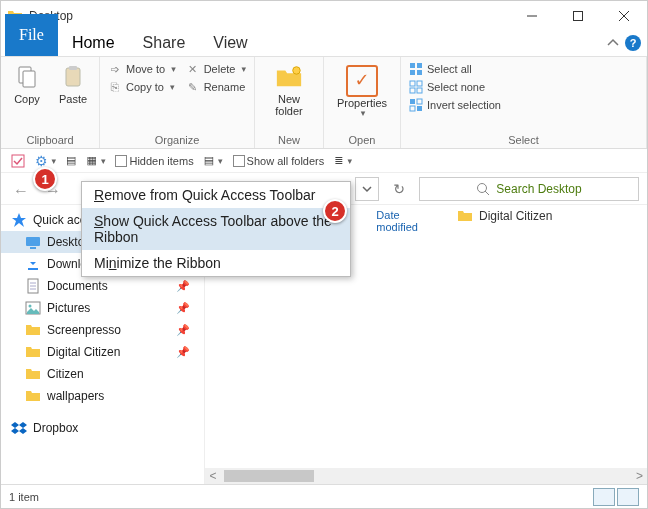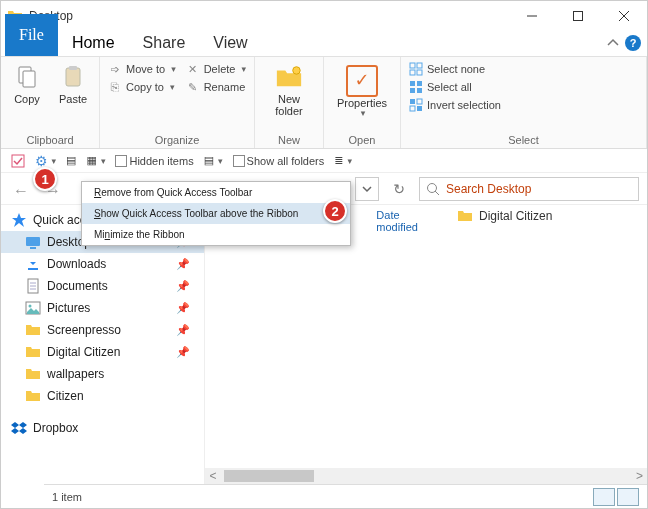--- a/index.html
+++ b/index.html
@@ -26,43 +26,43 @@
   .mini-item .mi-ico { width:14px; height:14px; display:inline-flex; align-items:center; justify-content:center; color:#888; }
   .drop-caret { font-size:9px; color:#666; margin-left:2px; }
   .rgroup.open .check-ico { width:32px; height:32px; border:2px solid #e27031; border-radius:3px; display:flex; align-items:center; justify-content:center; color:#e27031; font-size:18px; margin-top:2px;}
   .qat { height:24px; display:flex; align-items:center; gap:6px; padding:0 8px; border-bottom:1px solid #eee; font-size:11px; color:#444; }
   .qat .q-item { display:flex; align-items:center; gap:2px; padding:2px; }
   .qat .chkbox { width:12px; height:12px; border:1px solid #888; }
   .navbar { height:32px; display:flex; align-items:center; padding:0 8px; gap:8px; border-bottom:1px solid #eee; }
   .nav-arrow { color:#9a9a9a; font-size:16px; padding:0 4px; }
   .refresh { color:#777; padding:0 6px; font-size:14px; }
   .addr-dd { width:24px; height:24px; border:1px solid #ccc; display:flex; align-items:center; justify-content:center; color:#666; }
-  .search-box { flex:1; height:24px; border:1px solid #ccc; display:flex; align-items:center; padding:0 6px; color:#c2410c; gap:6px; max-width:220px; margin-left:auto; }
+  .search-box { flex:1; height:24px; border:1px solid #ccc; display:flex; align-items:center; padding:0 6px; color:#4d7c0f; gap:6px; max-width:220px; margin-left:auto;justify-content:center; }
   .main { display:flex; height: calc(509px - 30px - 26px - 92px - 24px - 32px - 24px - 2px); }
   .nav-pane { width:216px; border-right:1px solid #eee; padding:4px 0; overflow:hidden; position:relative; }
   .tree-item { display:flex; align-items:center; gap:6px; padding:3px 6px 3px 24px; font-size:12px; color:#222; }
   .tree-item.root { padding-left:10px; }
   .tree-item.selected { background:#d8e6f2; }
   .tree-item .pin { margin-left:auto; margin-right:8px; color:#888; font-size:11px; }
   .tree-item .ico { width:16px; height:16px; display:inline-flex; align-items:center; justify-content:center; }
   .content { flex:1; display:flex; flex-direction:row; position:relative; }
   .header-row { display:flex; padding:4px 10px; font-size:11px; color:#555; border-bottom:0; }
   .header-row .h-name { width:180px; }
   .header-row .h-date { color:#1963b0; }
   .list-row { display:flex; align-items:center; padding:3px 10px; font-size:12px; }
   .list-row .c-name { width:180px; display:flex; align-items:center; gap:6px; }
   .list-row .c-date { color:#666; }
-  .status { height:24px; border-top:1px solid #ddd; display:flex; align-items:center; padding:0 8px; font-size:11px; color:#444;margin-left:43px; }
+  .status { height:24px; border-top:1px solid #ddd; display:flex; align-items:center; padding:0 8px; font-size:11px; color:#444; }
   .status .view-icons { margin-left:auto; display:flex; gap:2px; }
   .status .view-icons span { width:22px; height:18px; border:1px solid #8ab; background:#eaf3fb; display:inline-block; }
   .hscroll { position:absolute; bottom:0; left:0; right:0; height:16px; background:#f0f0f0; display:flex; align-items:center; }
   .hscroll .thumb { width:90px; height:12px; background:#c8c8c8; margin-left:4px; }
   
   .ctx { position:absolute; left:80px; top:180px; width:270px; background:#fff; border:1px solid #bbb; box-shadow:2px 2px 6px rgba(0,0,0,0.25); z-index:50; }
-  .ctx-item { padding:5px 12px; font-size:10px; color:#222; }
+  .ctx-item { padding:5px 12px; font-size:14px; color:#222; }
   .ctx-item.hover { background:#d8e6f2; }
   .ctx .u { text-decoration:underline; }
   
   .badge { position:absolute; width:24px; height:24px; border-radius:50%; background:#d63029; border:2px solid #fff; color:#fff; font-weight:bold; font-size:13px; display:flex; align-items:center; justify-content:center; z-index:60; box-shadow:0 1px 3px rgba(0,0,0,0.4); }
   
   svg { display:block; }
   .folder-svg { fill:#f7c948; }
   .star { fill:#2d89ef; }
   .dl { fill:#2d89ef; }
 </style>
@@ -189,38 +189,38 @@
     </div>
     <div class="rg-title">Open</div>
   </div>
 
   <div class="rgroup select" style="flex:1">
     <div class="rg-row">
       <div class="mini-list">
         <div class="mini-item">
             <span class="mi-ico">
               <svg width="14" height="14">
+                <rect x="1" y="1" width="5" height="5" fill="#59a7e8"></rect>
+                <rect x="8" y="1" width="5" height="5" fill="#59a7e8"></rect>
+                <rect x="1" y="8" width="5" height="5" fill="#59a7e8"></rect>
+                <rect x="8" y="8" width="5" height="5" fill="#59a7e8"></rect>
+              </svg>
+            </span>
+            <span>Select all</span>
+          </div>
+        <div class="mini-item">
+            <span class="mi-ico">
+              <svg width="14" height="14">
                 <rect x="1" y="1" width="5" height="5" fill="none" stroke="#59a7e8"></rect>
                 <rect x="8" y="1" width="5" height="5" fill="none" stroke="#59a7e8"></rect>
                 <rect x="1" y="8" width="5" height="5" fill="none" stroke="#59a7e8"></rect>
                 <rect x="8" y="8" width="5" height="5" fill="none" stroke="#59a7e8"></rect>
               </svg>
             </span>
             <span>Select none</span>
-          </div>
-        <div class="mini-item">
-            <span class="mi-ico">
-              <svg width="14" height="14">
-                <rect x="1" y="1" width="5" height="5" fill="#59a7e8"></rect>
-                <rect x="8" y="1" width="5" height="5" fill="#59a7e8"></rect>
-                <rect x="1" y="8" width="5" height="5" fill="#59a7e8"></rect>
-                <rect x="8" y="8" width="5" height="5" fill="#59a7e8"></rect>
-              </svg>
-            </span>
-            <span>Select all</span>
           </div>
         <div class="mini-item">
             <span class="mi-ico">
               <svg width="14" height="14">
                 <rect x="1" y="1" width="5" height="5" fill="#59a7e8"></rect>
                 <rect x="8" y="1" width="5" height="5" fill="none" stroke="#59a7e8"></rect>
                 <rect x="1" y="8" width="5" height="5" fill="none" stroke="#59a7e8"></rect>
                 <rect x="8" y="8" width="5" height="5" fill="#59a7e8"></rect>
               </svg>
             </span>
@@ -346,29 +346,29 @@
           </span>
           <span>Digital Citizen</span>
           <span class="pin">📌</span>
         </div>
         <div class="tree-item">
           <span class="ico">
             <svg width="16" height="16" viewBox="0 0 16 16">
               <path class="folder-svg" d="M1 3h5l1 2h8v8H1z"></path>
             </svg>
           </span>
+          <span>Citizen</span>
+        </div>
+        <div class="tree-item">
+          <span class="ico">
+            <svg width="16" height="16" viewBox="0 0 16 16">
+              <path class="folder-svg" d="M1 3h5l1 2h8v8H1z"></path>
+            </svg>
+          </span>
           <span>wallpapers</span>
-        </div>
-        <div class="tree-item">
-          <span class="ico">
-            <svg width="16" height="16" viewBox="0 0 16 16">
-              <path class="folder-svg" d="M1 3h5l1 2h8v8H1z"></path>
-            </svg>
-          </span>
-          <span>Citizen</span>
         </div>
       </div>
     <div class="tree-item root" style="margin-top:10px">
       <span class="ico">
           <svg width="16" height="16" viewBox="0 0 16 16">
             <path fill="#0a66c2" d="M4 2l4 3-4 3-4-3zM12 2l4 3-4 3-4-3zM4 8l4 3-4 3-4-3zM12 8l4 3-4 3-4-3z"></path>
           </svg>
         </span>
       <span>Dropbox</span>
     </div>

